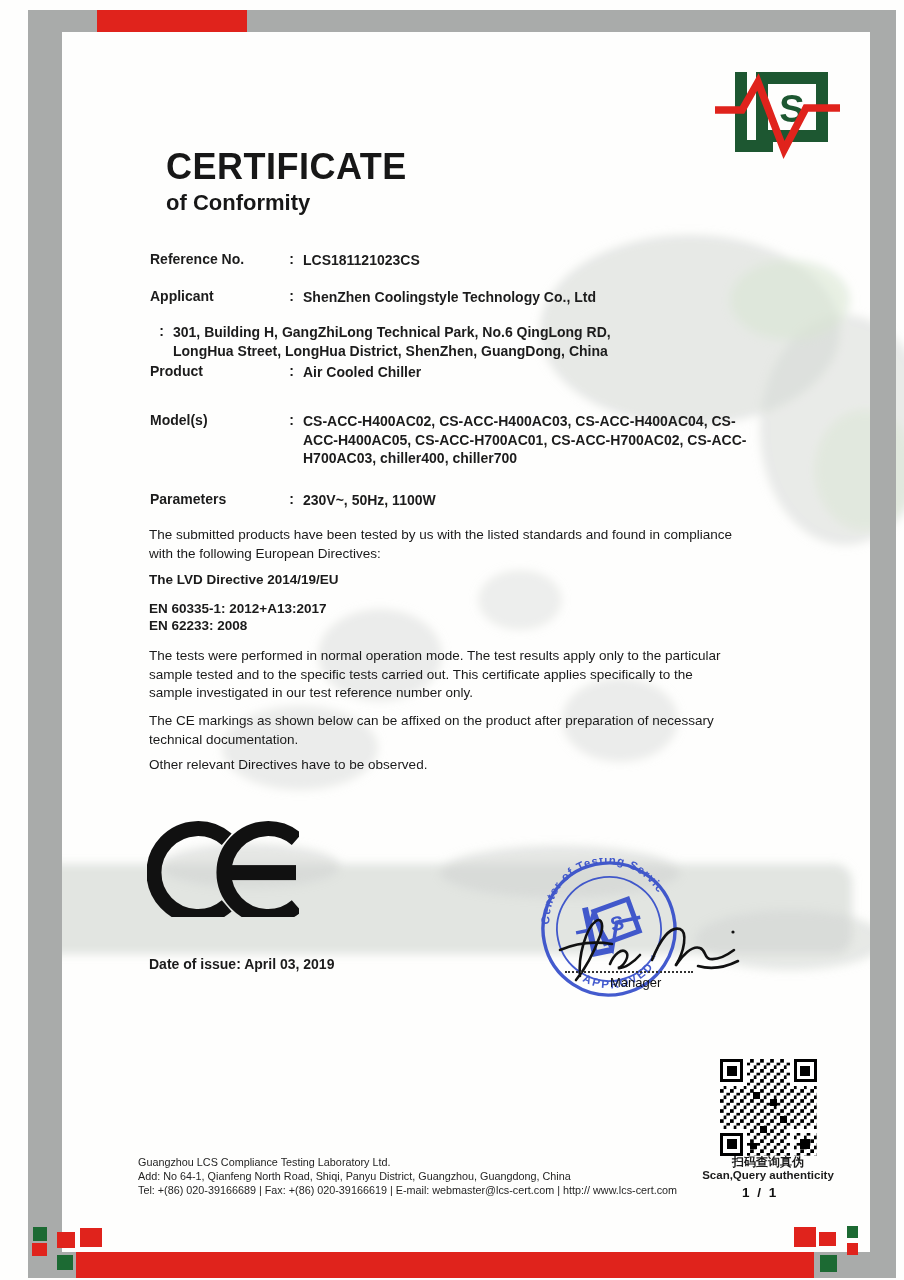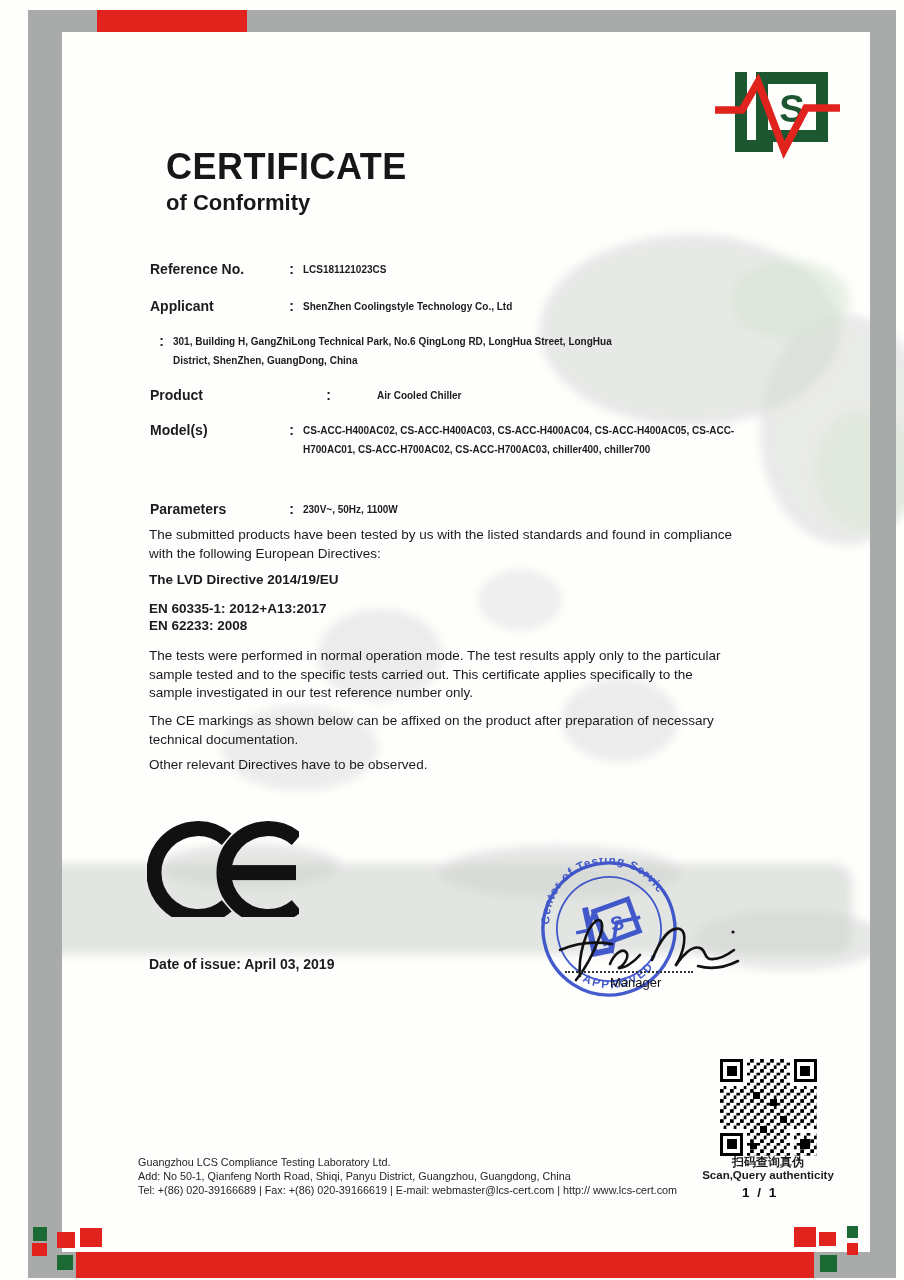--- a/index.html
+++ b/index.html
@@ -9,24 +9,24 @@
   
   .bar{position:absolute;background:#a9abaa;}
   .red{background:#e0231c;}
   .sq{position:absolute;}
   .sq.g{background:#1c6a33;}
   .sq.r{background:#e0231c;}
   
   .title{font-size:36px;font-weight:bold;letter-spacing:0.5px;color:#171717;}
   .subtitle{font-size:22px;font-weight:bold;color:#171717;}
   
-  .field-row{position:absolute;left:150px;display:flex;width:630px;margin-top:10px;}
+  .field-row{position:absolute;left:150px;display:flex;width:630px;}
   .f-label{width:130px;font-size:14px;font-weight:bold;flex:none;}
   .f-colon{width:23px;font-size:14px;font-weight:bold;flex:none;text-align:center;}
-  .f-value{width:462px;font-size:10px;font-weight:bold;line-height:18.5px;}
+  .f-value{width:462px;font-size:14px;font-weight:bold;line-height:18.5px;}
   
   .para{position:absolute;left:149px;width:584px;font-size:13.5px;line-height:18.5px;color:#1a1a1a;}
   .para.bold{font-weight:bold;}
   .std-line{line-height:17px;font-weight:bold;font-size:13.5px;}
   
   .foot-line{position:absolute;left:138px;font-size:10.8px;color:#1f1f1f;}
   .qr-cap{position:absolute;left:688px;width:160px;text-align:center;font-weight:bold;color:#1b1b1b;}
   .pagenum{position:absolute;font-size:13.5px;font-weight:bold;letter-spacing:2px;color:#111;}
   .date-line{position:absolute;left:149px;top:956px;font-size:14px;font-weight:bold;}
   .manager{position:absolute;left:610px;top:975px;font-size:13px;color:#111;}
@@ -96,21 +96,21 @@
   </div>
   <div class="field-row" style="top:288px;">
     <span class="f-label">Applicant</span>
     <span class="f-colon">:</span>
     <span class="f-value">ShenZhen Coolingstyle Technology Co., Ltd</span>
   </div>
   <div class="field-row" style="top:323px;">
     <span class="f-colon">:</span>
     <span class="f-value">301, Building H, GangZhiLong Technical Park, No.6 QingLong RD, LongHua Street, LongHua District, ShenZhen, GuangDong, China</span>
   </div>
-  <div class="field-row" style="top:377px;gap:37px;">
+  <div class="field-row" style="top:363px;">
     <span class="f-label">Product</span>
     <span class="f-colon">:</span>
     <span class="f-value">Air Cooled Chiller</span>
   </div>
   <div class="field-row" style="top:412px;">
     <span class="f-label">Model(s)</span>
     <span class="f-colon">:</span>
     <span class="f-value">CS-ACC-H400AC02, CS-ACC-H400AC03, CS-ACC-H400AC04, CS-ACC-H400AC05, CS-ACC-H700AC01, CS-ACC-H700AC02, CS-ACC-H700AC03, chiller400, chiller700</span>
   </div>
   <div class="field-row" style="top:491px;">
@@ -210,16 +210,16 @@
       <rect x="2" y="2" width="3" height="3"></rect>
         <rect x="24" y="2" width="3" height="3"></rect>
         <rect x="2" y="24" width="3" height="3"></rect>
     </g>
   </svg>
   <div class="qr-cap" style="top:1154px;font-size:12px;">扫码查询真伪</div>
   <div class="qr-cap" style="top:1169px;font-size:11.5px;">Scan,Query authenticity</div>
   <div class="pagenum" style="left:742px;top:1185px;">1 / 1</div>
 
   <div class="foot-line" style="top:1156px;">Guangzhou LCS Compliance Testing Laboratory Ltd.</div>
-  <div class="foot-line" style="top:1170px;">Add: No 50-1, Qianfeng North Road, Shiqi, Panyu District, Guangzhou, Guangdong, China</div>
+  <div class="foot-line" style="top:1170px;">Add: No 64-1, Qianfeng North Road, Shiqi, Panyu District, Guangzhou, Guangdong, China</div>
   <div class="foot-line" style="top:1184px;">Tel: +(86) 020-39166689  |  Fax: +(86) 020-39166619  |  E-mail: webmaster@lcs-cert.com  |  http:// www.lcs-cert.com</div>
 
 </div>
 
 </body></html>

